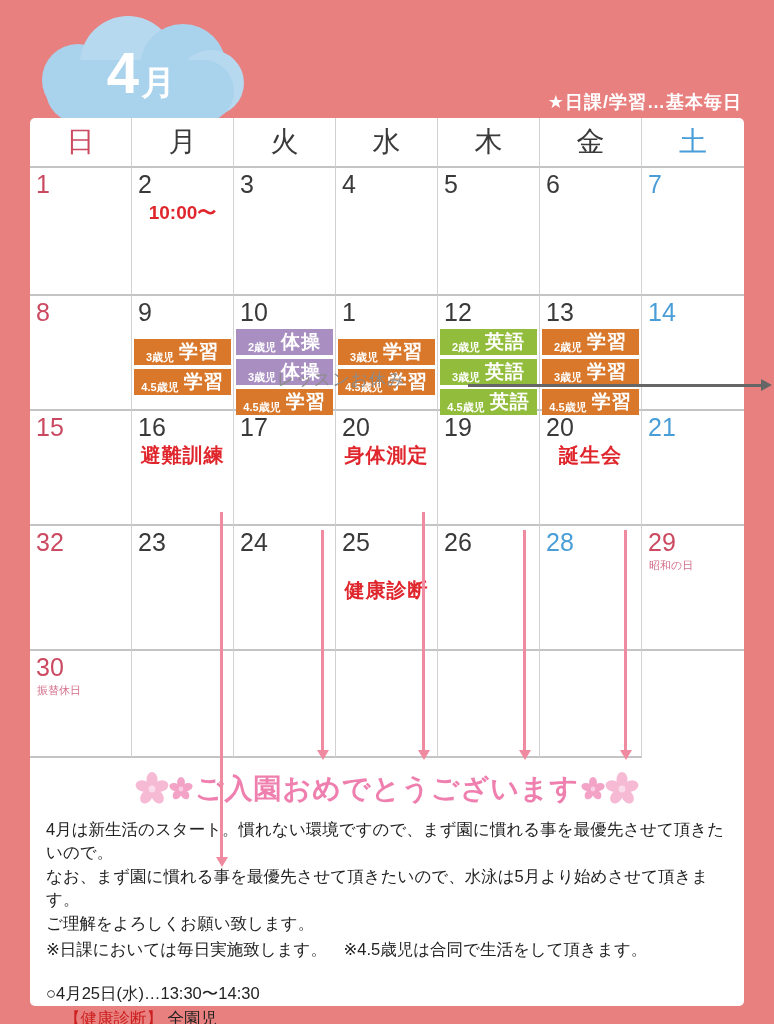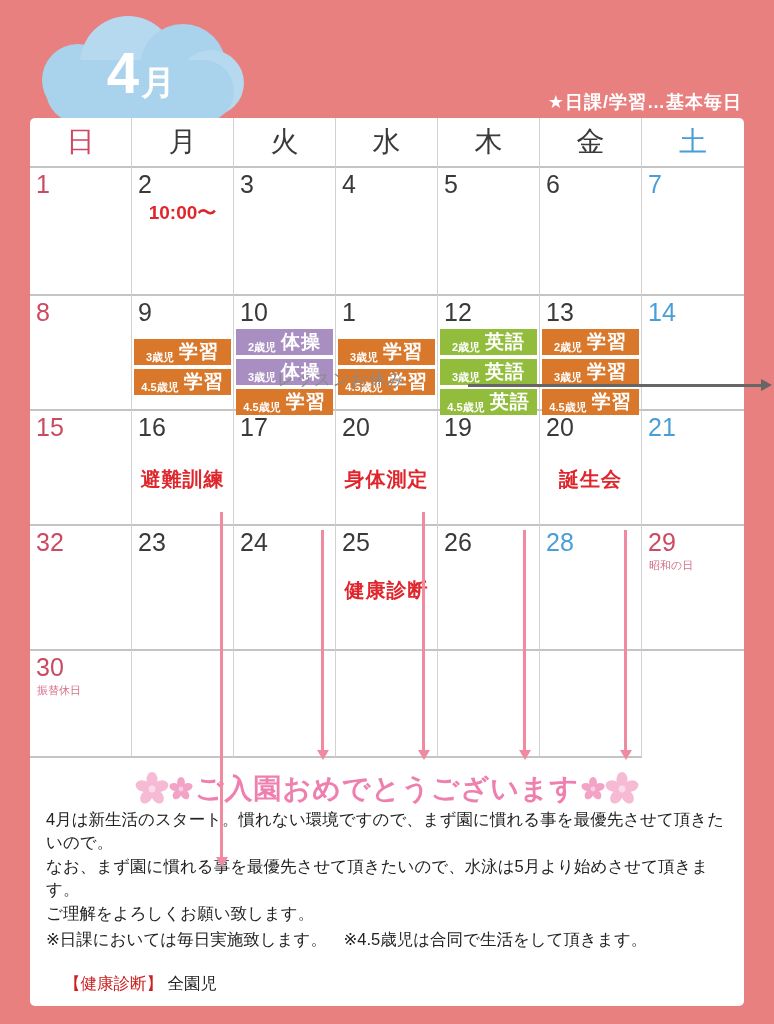--- a/index.html
+++ b/index.html
@@ -57,21 +57,21 @@
   .hcell:nth-child(7n), .cell:nth-child(7n) { border-right:none; }
   .sun { color:#cb4a61; }
   .sat { color:#4a9ed8; }
   .wk  { color:#3a3a3a; }
   .num { display:block; font-size:25px; line-height:1.1; padding:3px 0 0 6px; }
   .sub { display:block; font-size:11px; color:#d4708a; padding-left:7px; margin-top:1px; }
 
   .ev { text-align:center; font-weight:bold; color:#e0262d; }
   .ev-entrance { font-size:26px; margin-top:13px; letter-spacing:2px; }
   .ev-time     { font-size:19px; margin-top:1px; }
-  .ev-red      { font-size:20px; margin-top:24px; letter-spacing:1px; }
+  .ev-red      { font-size:20px; letter-spacing:1px; }
   .ev-low      { margin-top:20px; }
 
   .badges { display:flex; flex-direction:column; gap:4px; margin-top:2px; }
   .badges.offset { margin-top:12px; }
   .badge {
     height:26px; margin:0 2px; display:flex; align-items:flex-end; justify-content:center;
     gap:5px; color:#fff; white-space:nowrap;
   }
   .badge .age { font-size:11px; font-weight:bold; }
   .badge .act { font-size:19px; font-weight:bold; letter-spacing:1px; }
@@ -99,21 +99,21 @@
   }
   .pa-mon { left:190px; top:394px; height:346px; }
   .pa-tue { left:291px; top:412px; height:221px; }
   .pa-wed { left:392px; top:394px; height:239px; }
   .pa-thu { left:493px; top:412px; height:221px; }
   .pa-fri { left:594px; top:412px; height:221px; }
 
   
   .announce { padding:12px 16px 0 16px; }
   .title-row {
-    display:flex; align-items:center; justify-content:center; margin-bottom:0;
+    display:flex; align-items:center; justify-content:center; margin-bottom:10px;
   }
   .title-text { color:#ef7fae; font-weight:bold; font-size:28px; letter-spacing:1px; padding:0 2px; }
   .flower { display:block; }
   .body-text { font-size:16.5px; color:#222; line-height:1.42; }
   .notes-line { font-size:16.5px; color:#222; margin-top:4px; }
   .schedule-block { margin-top:20px; font-size:16.5px; color:#222; line-height:1.5; }
   .indent1 { padding-left:18px; }
   .red-label { color:#cc2020; }
 </style>
 </head>
@@ -361,20 +361,21 @@
     </div>
 
     <div class="body-text">
       <div>4月は新生活のスタート。慣れない環境ですので、まず園に慣れる事を最優先させて頂きたいので。</div>
       <div>なお、まず園に慣れる事を最優先させて頂きたいので、水泳は5月より始めさせて頂きます。</div>
       <div>ご理解をよろしくお願い致します。</div>
     </div>
     <div class="notes-line">※日課においては毎日実施致します。　※4.5歳児は合同で生活をして頂きます。</div>
 
     <div class="schedule-block">
+      <div>○4月25日(水)…13:30〜14:30</div>
       <div class="indent1">
         <span class="red-label">【健康診断】</span>
         <span>全園児</span>
       </div>
 
     </div>
   </div>
 </div>
 
 </body></html>

